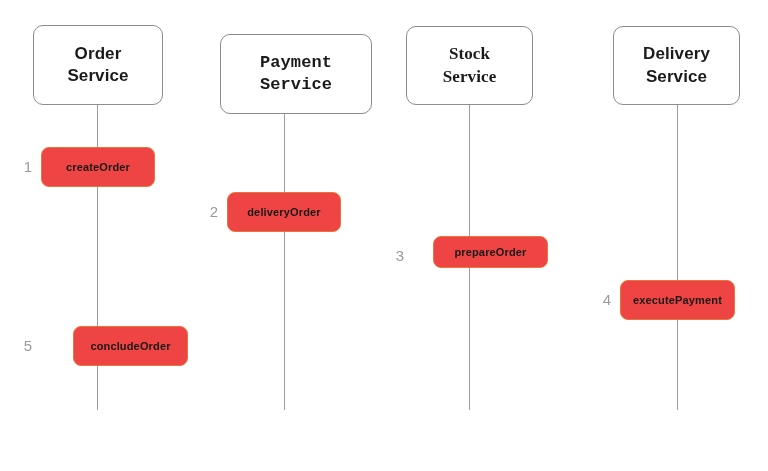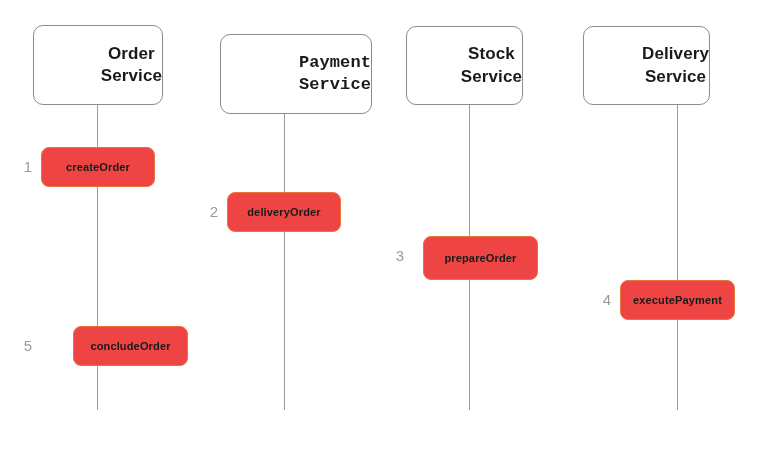--- a/index.html
+++ b/index.html
@@ -27,21 +27,21 @@
   }
   
   .participant {
     position: absolute;
     box-sizing: border-box;
     background: #ffffff;
     border: 1px solid #8c8c8c;
     border-radius: 10px;
     display: flex;
     align-items: center;
-    justify-content: flex-end;
+    justify-content: center;
     z-index: 3;
   }
   .participant-label {
     font-size: 17px;
     font-weight: 700;
     color: #1a1a1a;
     line-height: 1.32;
     text-align: center;
     letter-spacing: 0.1px;
     white-space: pre-line;
@@ -90,41 +90,41 @@
 
   <div id="participants">
       <div class="participant" style="left: 33px; top: 25px; width: 130px; height: 80px; border-color: rgb(140, 140, 140);">
         <div class="participant-label" style="color: rgb(26, 26, 26);">Order
 Service</div>
       </div>
       <div class="participant" style="left: 220px; top: 34px; width: 152px; height: 80px; border-color: rgb(140, 140, 140); font-family: Liberation Mono, monospace;">
         <div class="participant-label" style="color: rgb(26, 26, 26);">Payment
 Service</div>
       </div>
-      <div class="participant" style="left: 406px; top: 26px; width: 117px; height: 79px; border-color: rgb(140, 140, 140);">
+      <div class="participant" style="left: 406px; top: 26px; width: 127px; height: 79px; border-color: rgb(140, 140, 140); font-family: Liberation Serif, serif;">
         <div class="participant-label" style="color: rgb(26, 26, 26);">Stock
 Service</div>
       </div>
-      <div class="participant" style="left: 583px; top: 26px; width: 127px; height: 79px; border-color: rgb(140, 140, 140);">
+      <div class="participant" style="left: 613px; top: 26px; width: 127px; height: 79px; border-color: rgb(140, 140, 140);">
         <div class="participant-label" style="color: rgb(26, 26, 26);">Delivery
 Service</div>
       </div>
     </div>
 
   <div id="messages">
       <div class="step-number" style="left: 18px; top: 159px; width: 14px; color: rgb(154, 154, 154);">1</div>
       <div class="message" style="left: 41px; top: 147px; width: 114px; height: 40px; border-color: rgb(232, 116, 59);">
         <div class="message-label" style="color: rgb(26, 26, 26);">createOrder</div>
       </div>
       <div class="step-number" style="left: 204px; top: 204px; width: 14px; color: rgb(154, 154, 154);">2</div>
       <div class="message" style="left: 227px; top: 192px; width: 114px; height: 40px; border-color: rgb(232, 116, 59);">
         <div class="message-label" style="color: rgb(26, 26, 26);">deliveryOrder</div>
       </div>
       <div class="step-number" style="left: 390px; top: 248px; width: 14px; color: rgb(154, 154, 154);">3</div>
-      <div class="message" style="left: 423px; top: 236px; width: 115px; height: 44px; border-color: rgb(232, 116, 59);">
+      <div class="message" style="left: 433px; top: 236px; width: 115px; height: 32px; border-color: rgb(232, 116, 59);">
         <div class="message-label" style="color: rgb(26, 26, 26);">prepareOrder</div>
       </div>
       <div class="step-number" style="left: 597px; top: 292px; width: 14px; color: rgb(154, 154, 154);">4</div>
       <div class="message" style="left: 620px; top: 280px; width: 115px; height: 40px; border-color: rgb(232, 116, 59);">
         <div class="message-label" style="color: rgb(26, 26, 26);">executePayment</div>
       </div>
       <div class="step-number" style="left: 18px; top: 338px; width: 14px; color: rgb(154, 154, 154);">5</div>
       <div class="message" style="left: 41px; top: 326px; width: 115px; height: 40px; border-color: rgb(232, 116, 59); margin-left: 32px;">
         <div class="message-label" style="color: rgb(26, 26, 26);">concludeOrder</div>
       </div>

